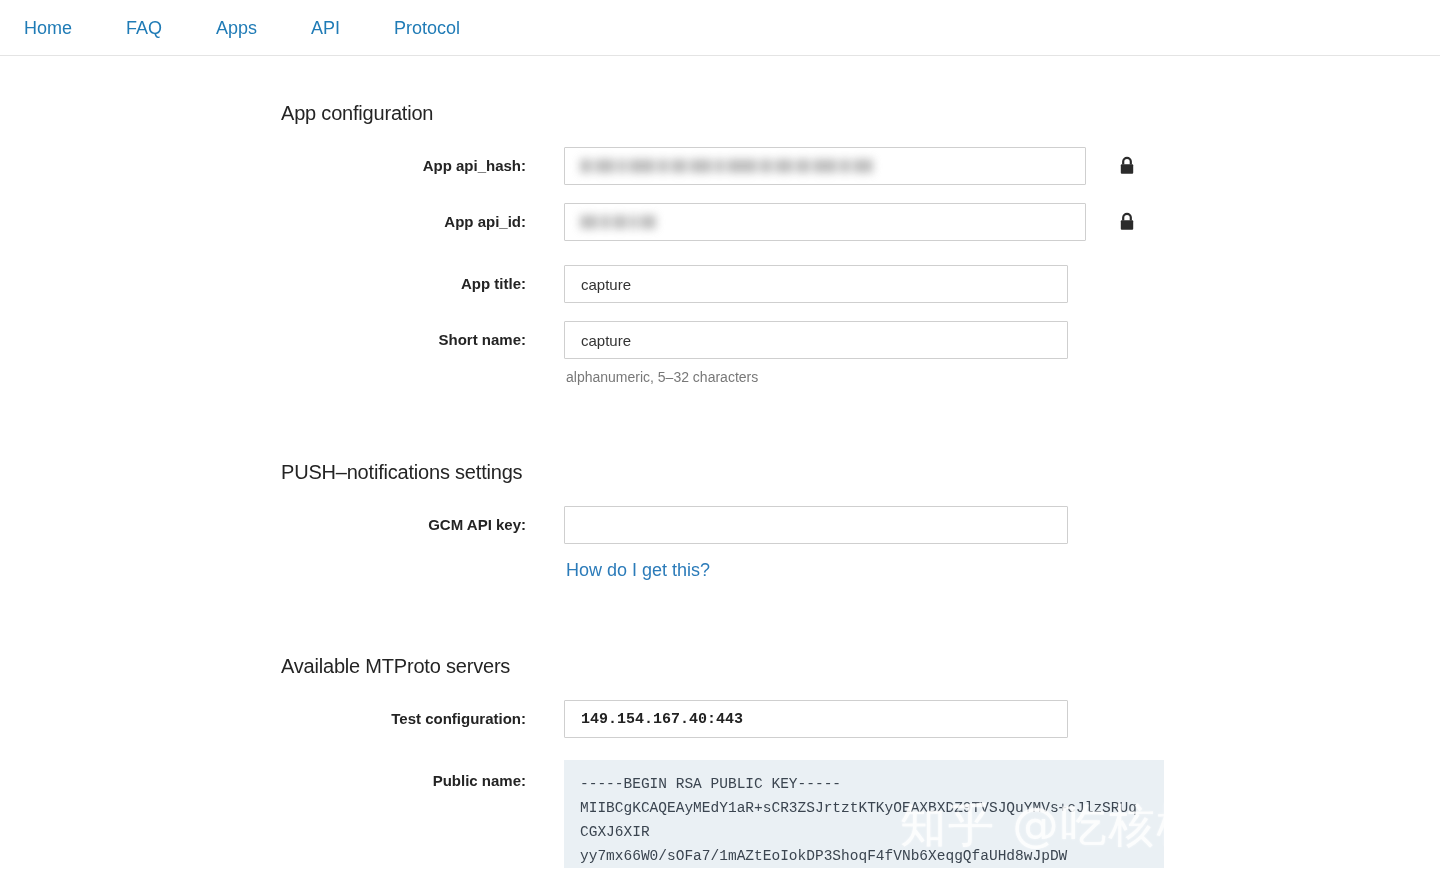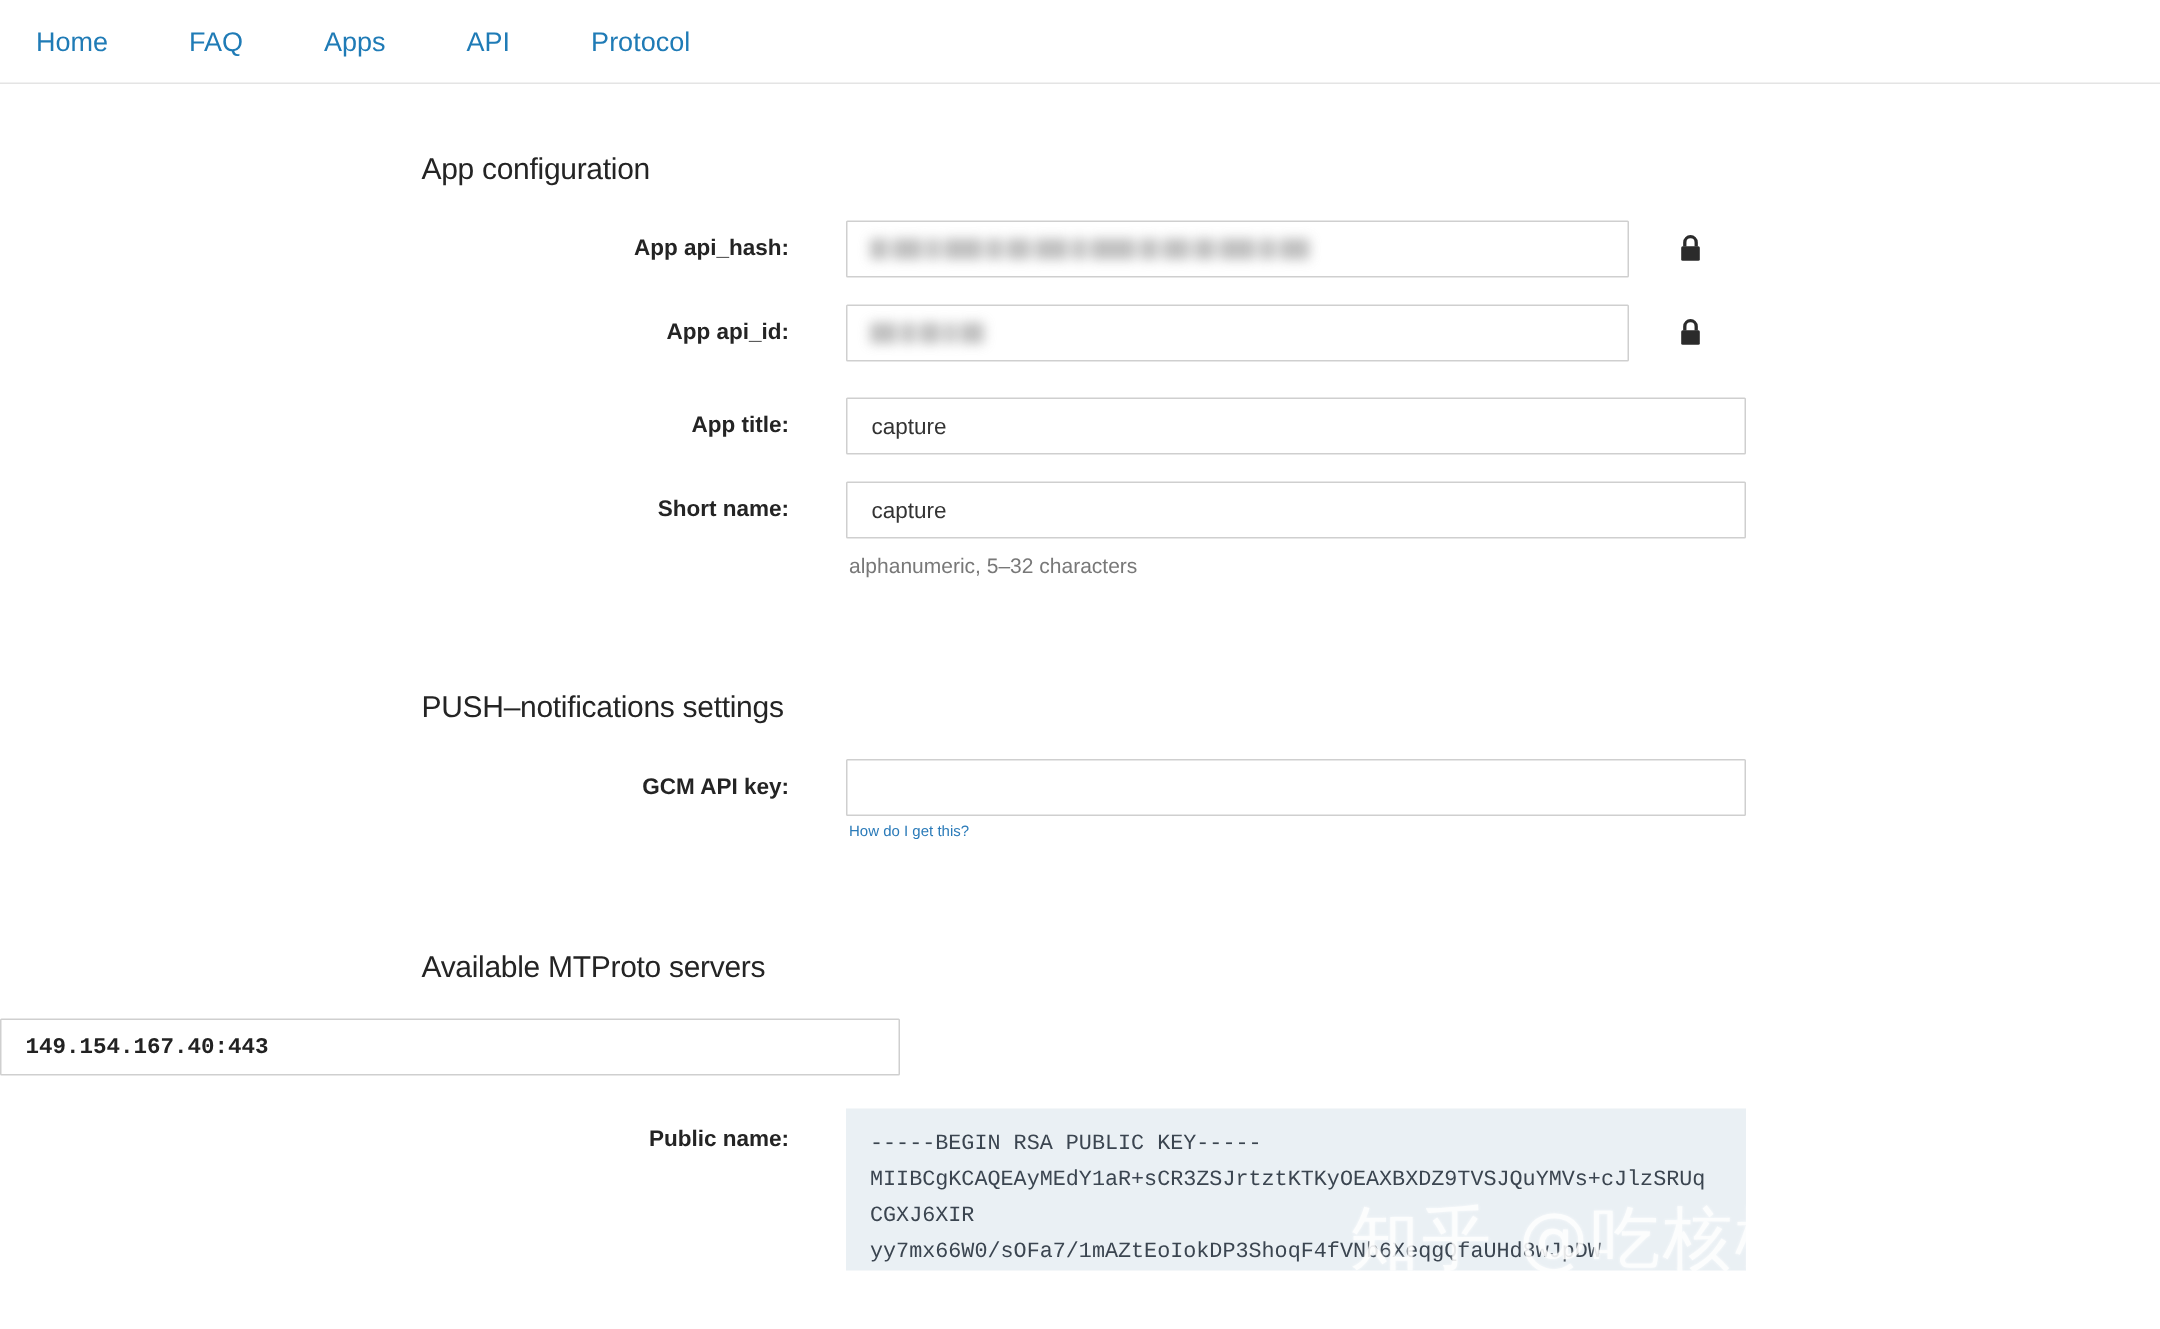--- a/index.html
+++ b/index.html
@@ -70,21 +70,21 @@
   }
   .field-col {
     display: flex;
     flex-direction: column;
   }
   .field-row {
     display: flex;
     align-items: center;
   }
   .text-input {
-    width: 600px;
+    width: 504px;
     height: 38px;
     box-sizing: border-box;
     border: 1px solid #cfcfcf;
     background: #ffffff;
     font-family: "Liberation Sans", sans-serif;
     font-size: 15px;
     color: #333;
     padding: 0 16px;
     outline: none;
     border-radius: 1px;
@@ -127,24 +127,24 @@
     height: 22px;
   }
 
   .helper-text {
     font-size: 14px;
     color: #787878;
     margin-top: 10px;
     margin-left: 2px;
   }
   .helper-link {
-    font-size: 10px;
+    font-size: 18px;
     color: #2b7bb9;
     text-decoration: none;
-    margin-top: 5px;
+    margin-top: 16px;
     margin-left: 2px;
   }
 
   .keys-box {
     width: 600px;
     box-sizing: border-box;
     background: #eaf0f4;
     border: none;
     font-family: "Liberation Mono", monospace;
     font-size: 14.5px;
@@ -269,20 +269,21 @@
       <input class="text-input" type="text" value="" style="">
       <a class="helper-link" href="#">How do I get this?</a>
     </div>
   </div>
 
   <div class="section-gap-2"></div>
 
   <h2 class="section-title">Available MTProto servers</h2>
 
   <div class="form-row">
+    <div class="form-label">Test configuration:</div>
     <div class="field-col">
       <input class="text-input mono-bold" type="text" value="149.154.167.40:443" style="">
     </div>
   </div>
 
   <div class="form-row" style="margin-top:22px">
     <div class="form-label" style="padding-top:12px">Public name:</div>
     <div class="field-col">
       <div class="keys-box">-----BEGIN RSA PUBLIC KEY-----
 MIIBCgKCAQEAyMEdY1aR+sCR3ZSJrtztKTKyOEAXBXDZ9TVSJQuYMVs+cJlzSRUq

